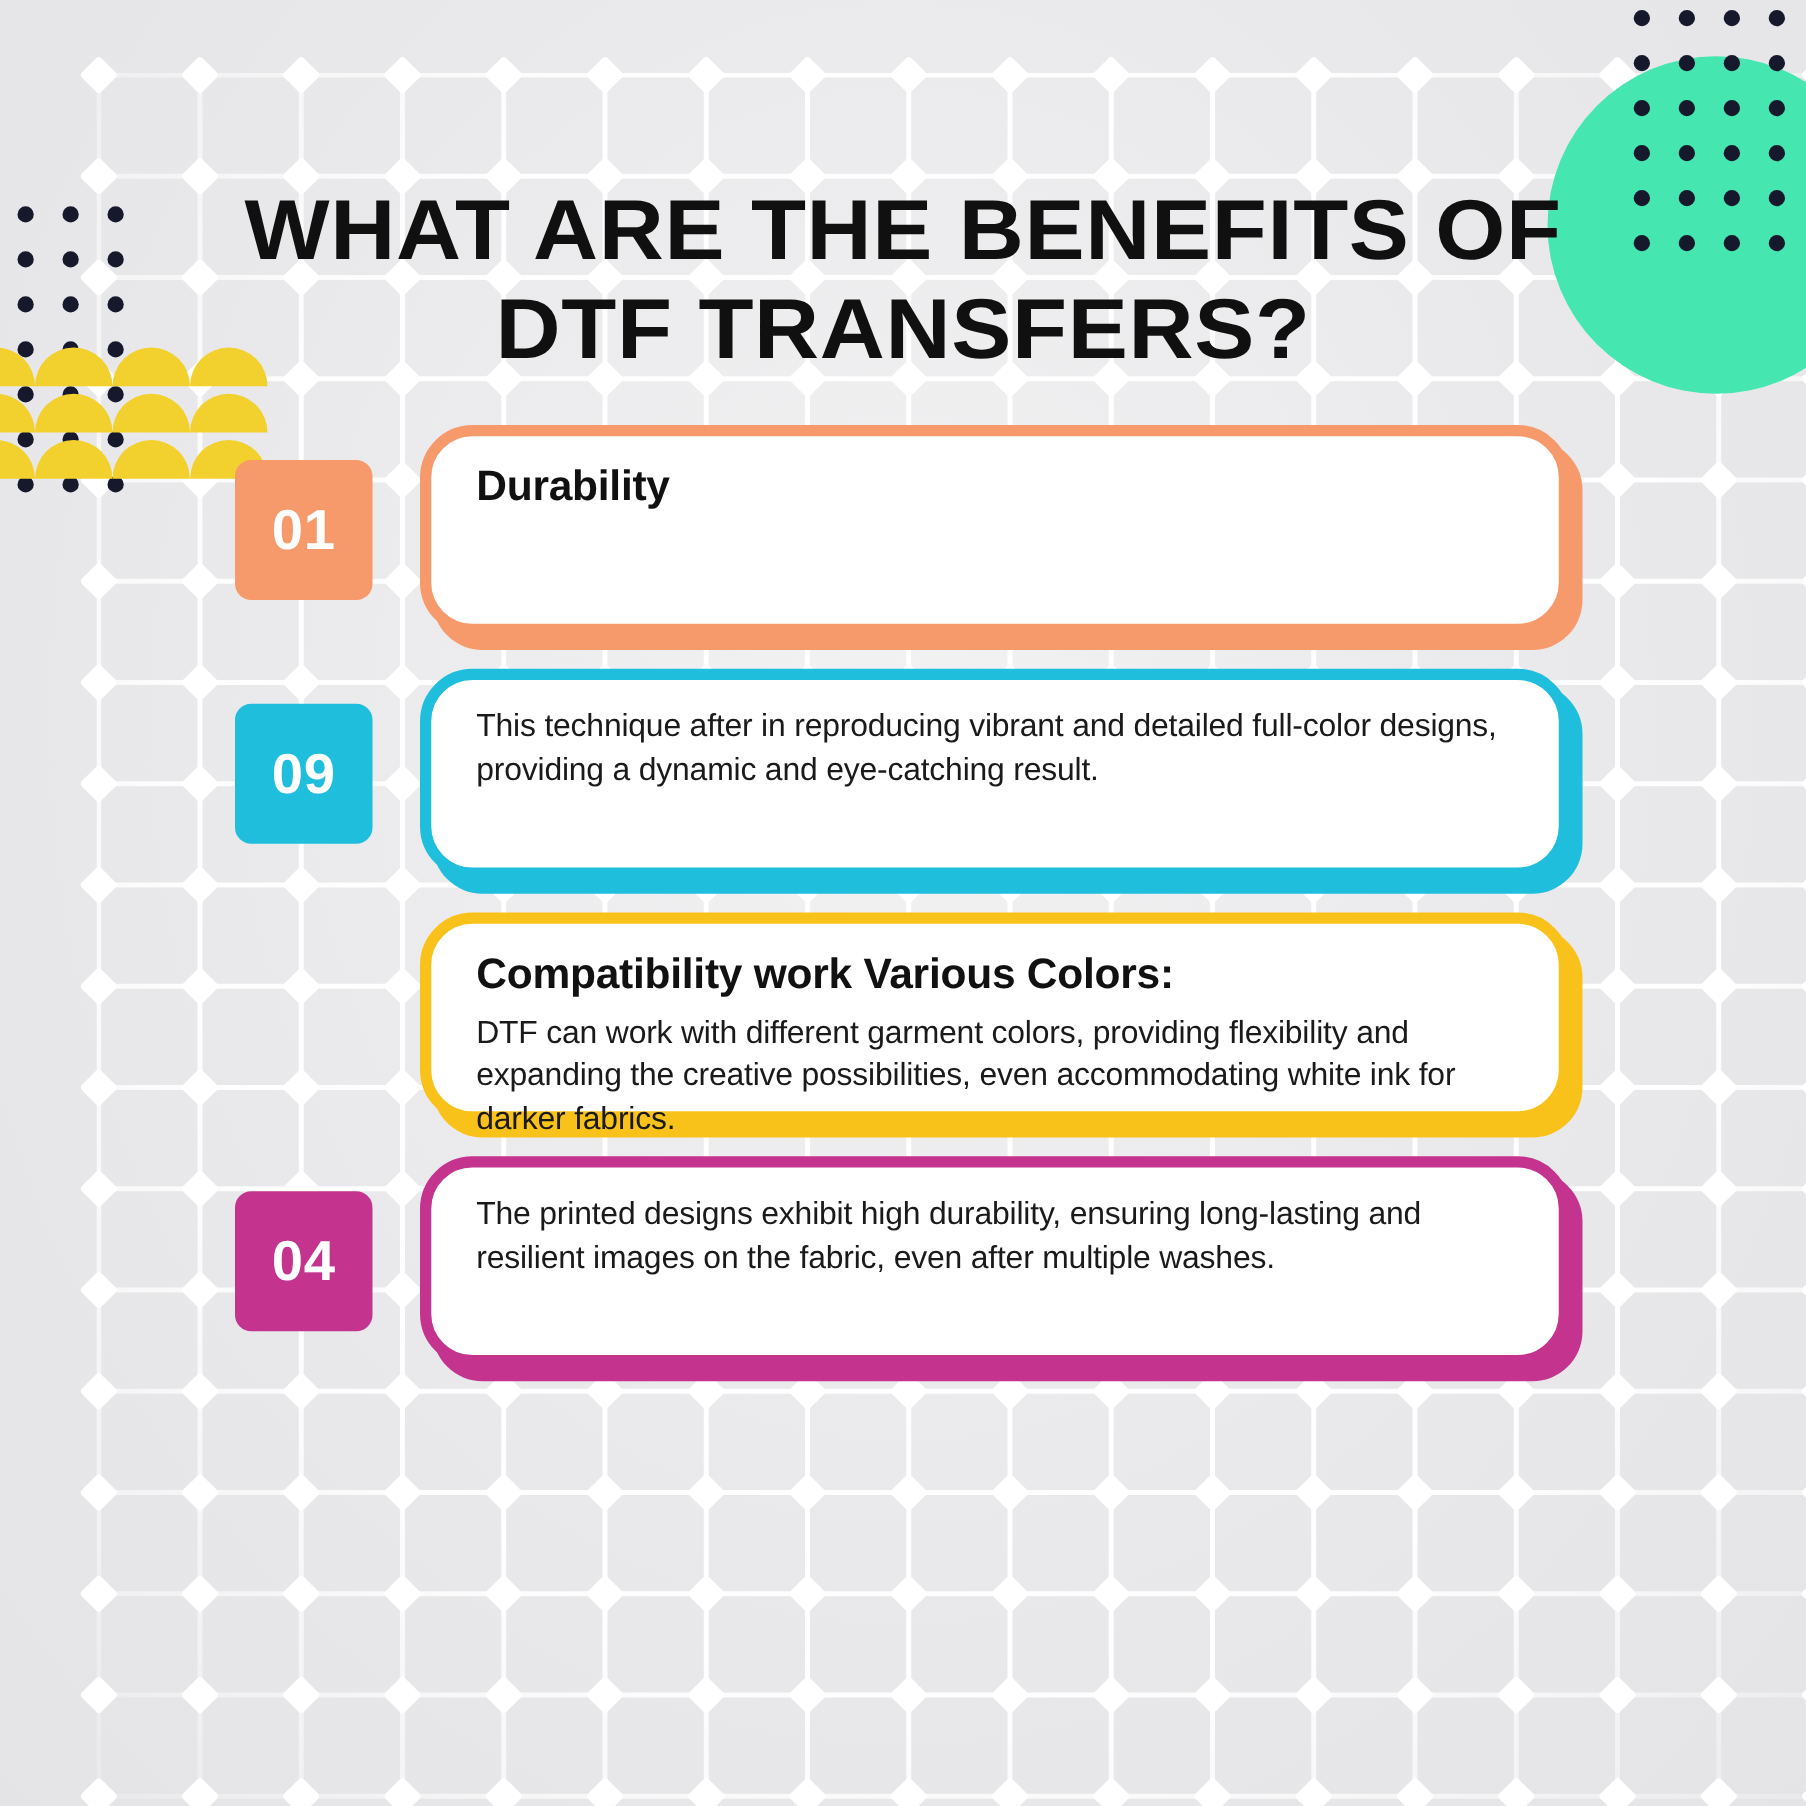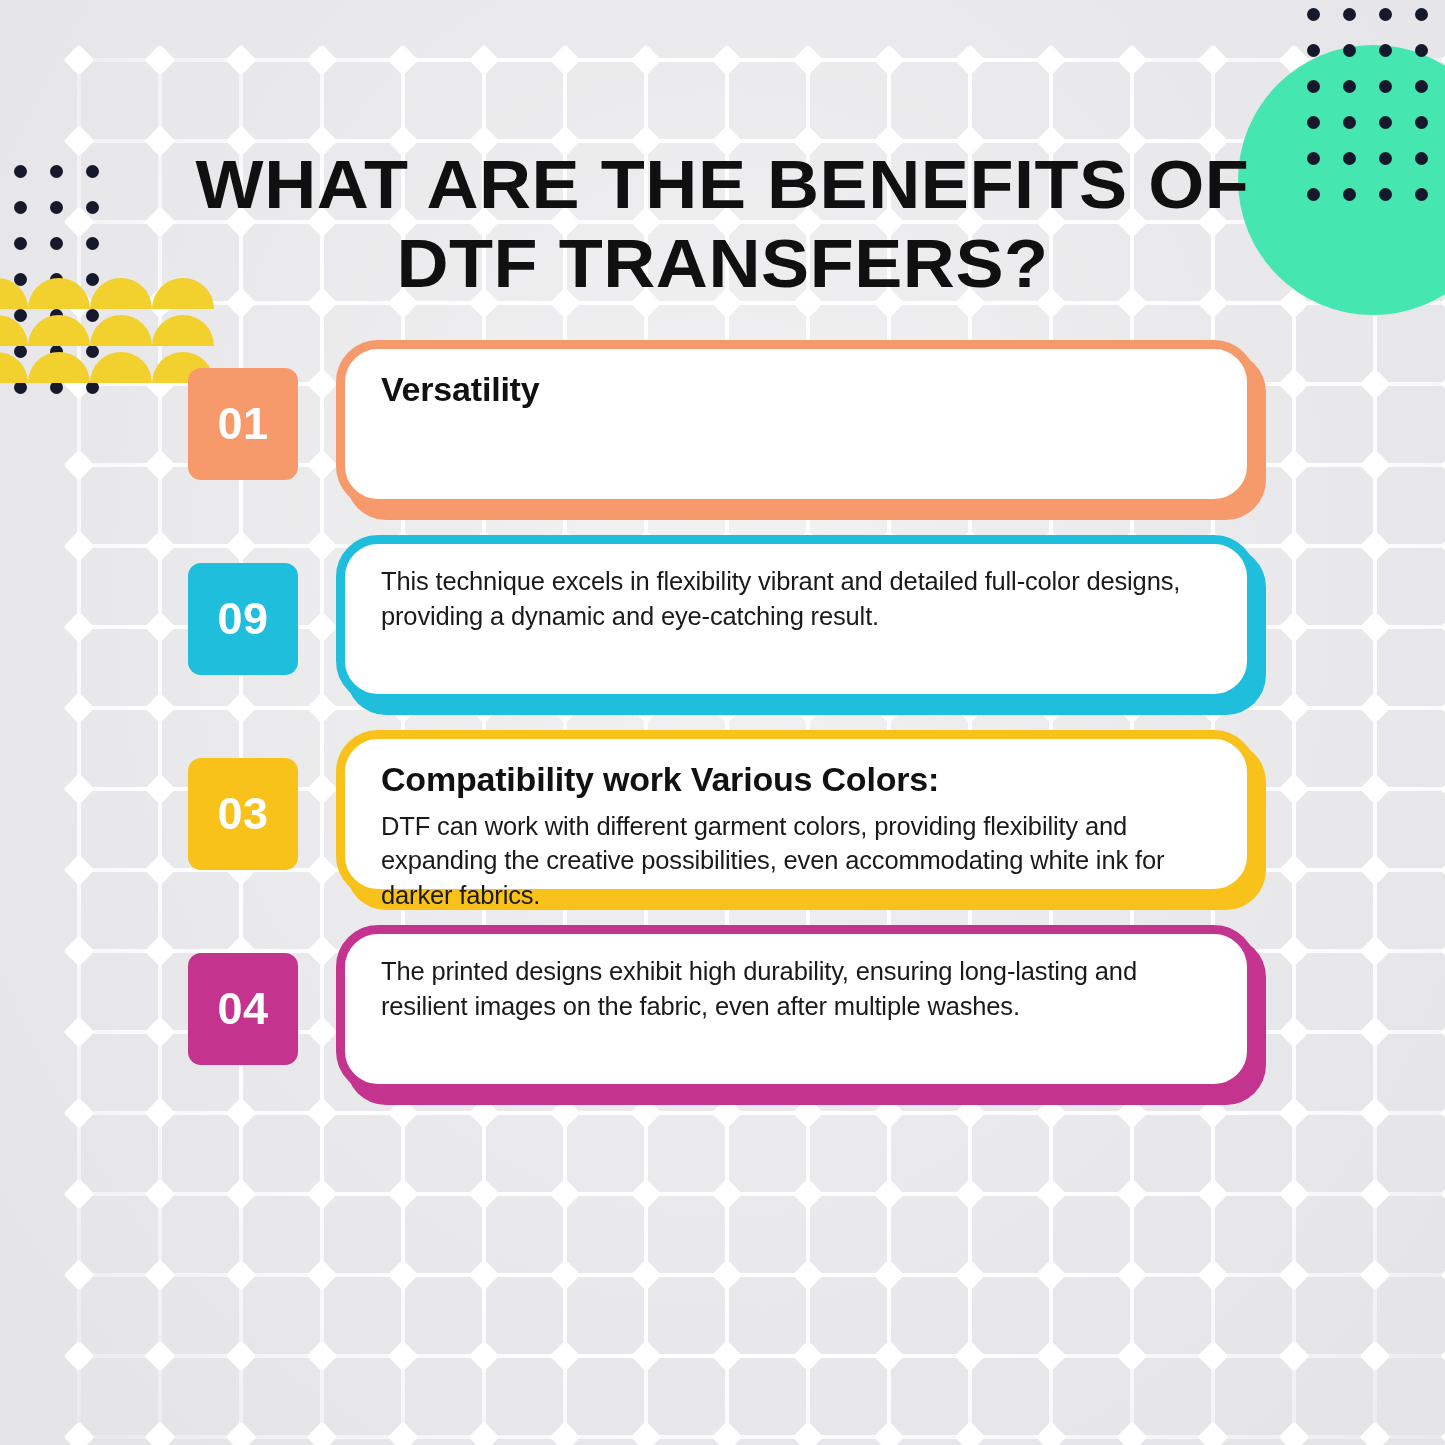--- a/index.html
+++ b/index.html
@@ -559,35 +559,34 @@
     </div>
 
   <div class="title">WHAT ARE THE BENEFITS OF DTF TRANSFERS?</div>
 
   <div class="rows" id="rows">
       <div class="row">
         <div class="badge" style="background: rgb(247, 154, 107);">01</div>
         <div class="card-wrap">
           <div class="card-shadow" style="background: rgb(247, 154, 107);"></div>
           <div class="card" style="border-color: rgb(247, 154, 107);">
-            <div class="card-title">Versatility</div>
+            <div class="card-title">Durability</div>
           </div>
         </div>
       </div>
       <div class="row">
         <div class="badge" style="background: rgb(31, 190, 221);">09</div>
         <div class="card-wrap">
           <div class="card-shadow" style="background: rgb(31, 190, 221);"></div>
           <div class="card" style="border-color: rgb(31, 190, 221);">
-            <div class="card-body">This technique excels in flexibility vibrant and detailed full-color designs, providing a dynamic and eye-catching result.</div>
+            <div class="card-body">This technique after in reproducing vibrant and detailed full-color designs, providing a dynamic and eye-catching result.</div>
           </div>
         </div>
       </div>
       <div class="row">
-        <div class="badge" style="background: rgb(249, 194, 27);">03</div>
         <div class="card-wrap">
           <div class="card-shadow" style="background: rgb(249, 194, 27);"></div>
           <div class="card" style="border-color: rgb(249, 194, 27);">
             <div class="card-title">Compatibility work Various Colors:</div>
             <div class="card-body">DTF can work with different garment colors, providing flexibility and expanding the creative possibilities, even accommodating white ink for darker fabrics.</div>
           </div>
         </div>
       </div>
       <div class="row">
         <div class="badge" style="background: rgb(196, 52, 143);">04</div>

